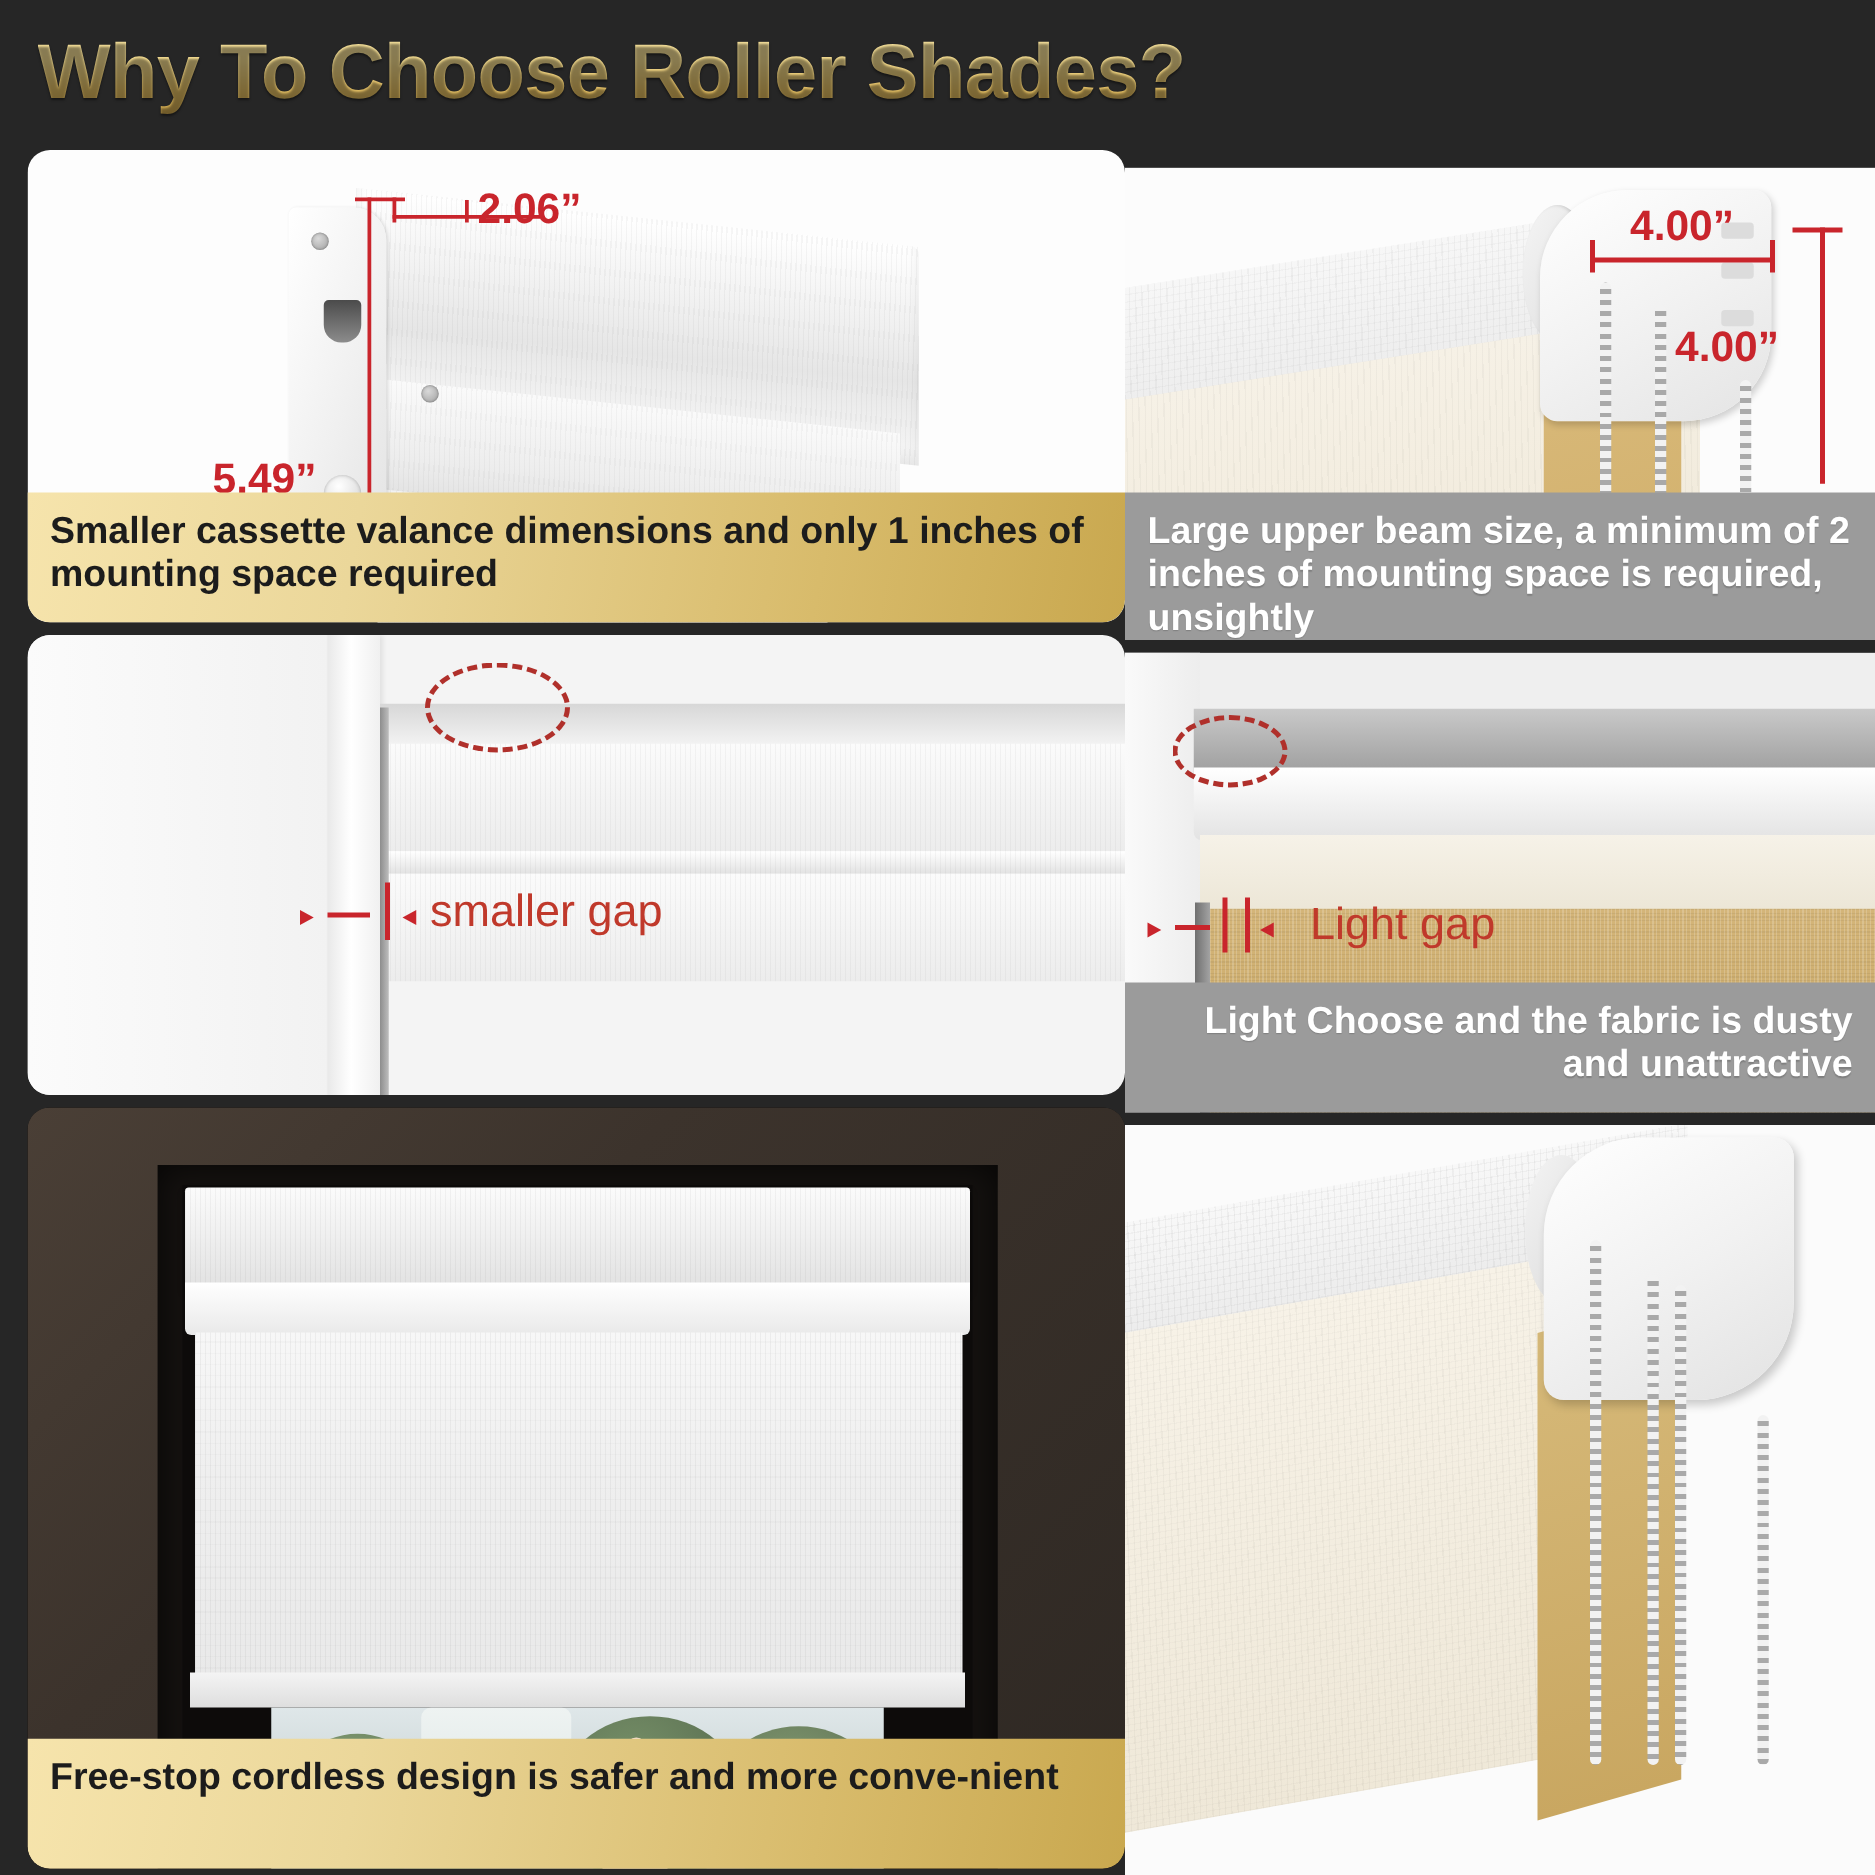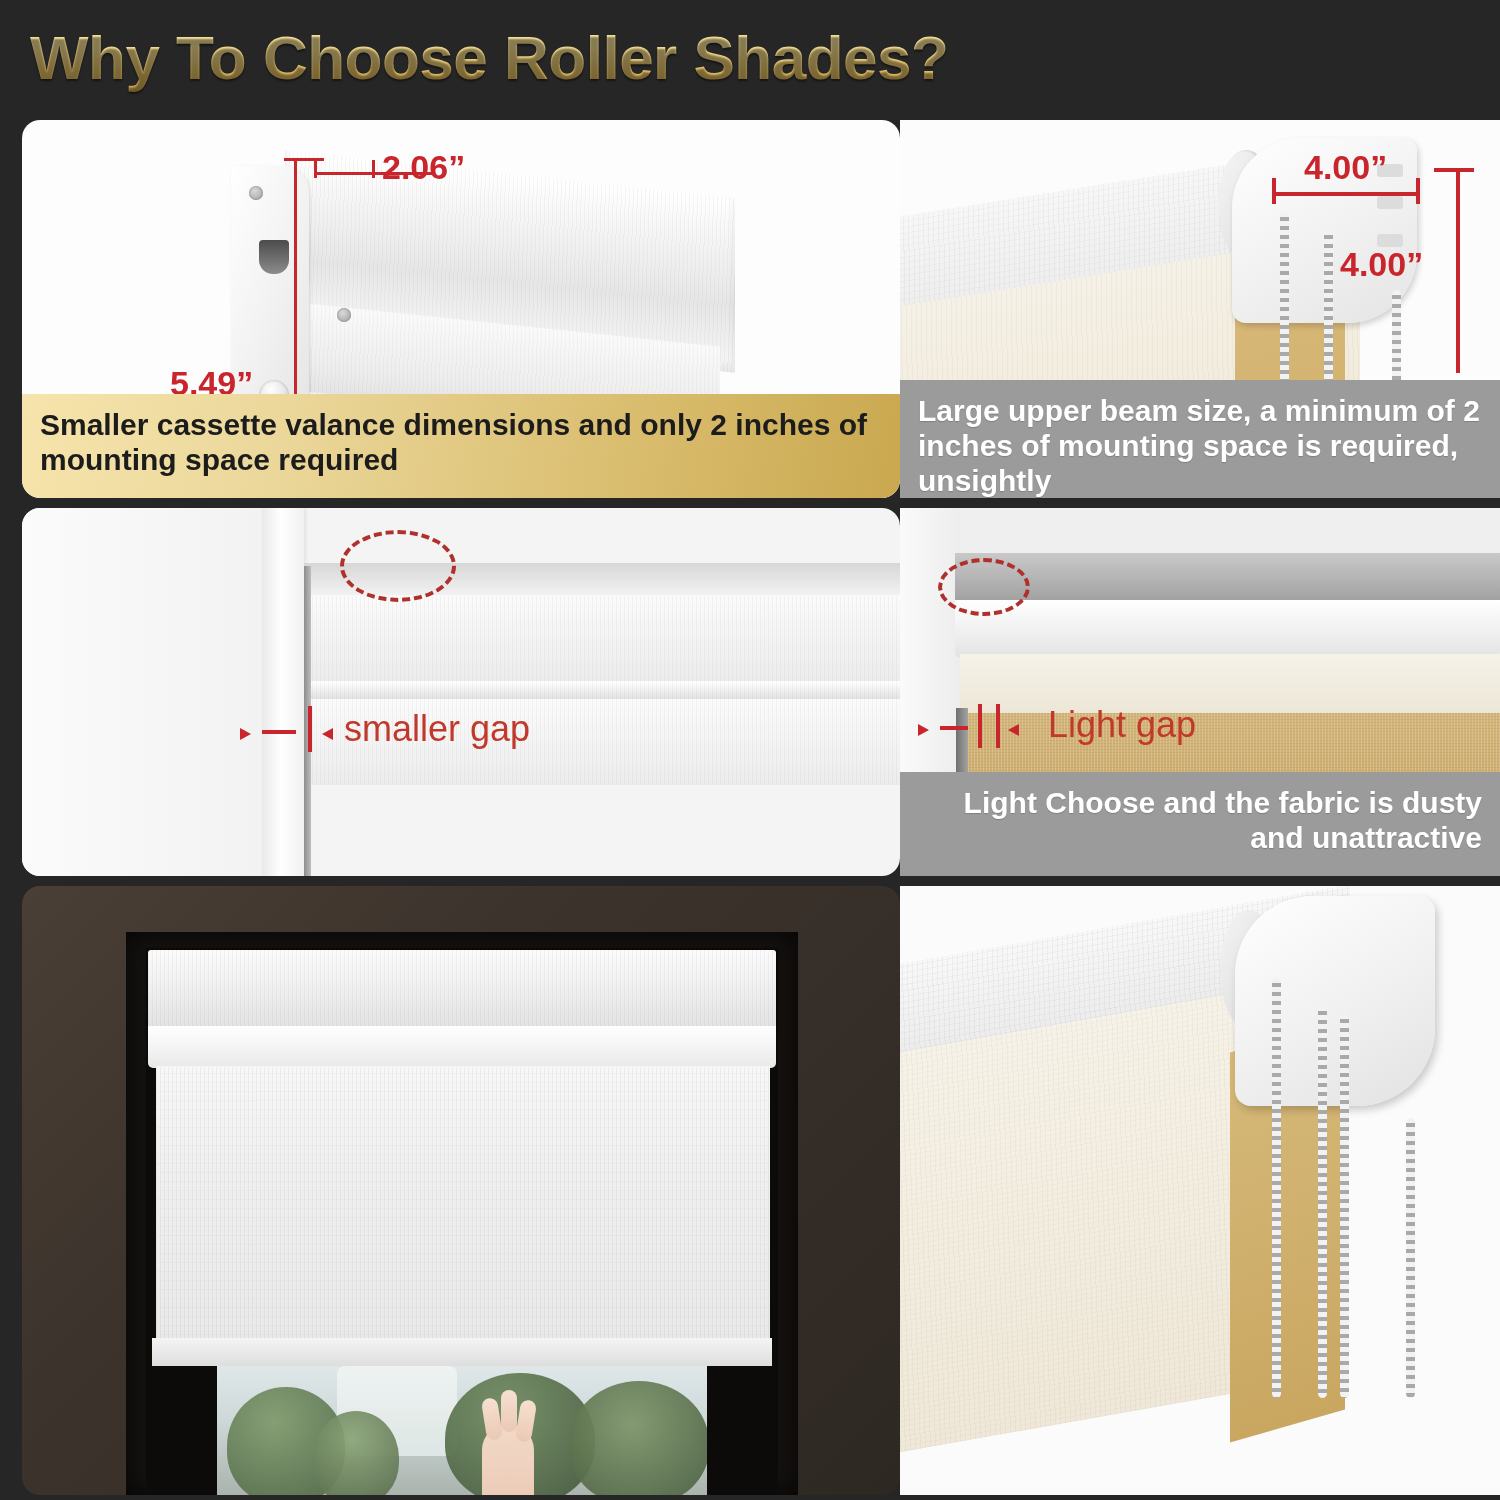--- a/index.html
+++ b/index.html
@@ -23,21 +23,21 @@
     -webkit-text-fill-color:transparent;
     text-shadow:0 2px 2px rgba(0,0,0,.45);
     white-space:nowrap;
   }
 
   
   .grid{ position:absolute; left:0; top:110px; width:1500px; height:1385px; }
 
   .panel{ position:absolute; overflow:hidden; background:#000000;padding-left:24px; }
   .panel.left{ border-radius:18px; }
-  .panel.right{ border-radius:0; }
+  .panel.right{ border-radius:0;margin-top:14px; }
 
   
   .r1{ top:10px;   height:378px; }
   .r2{ top:398px;  height:368px;text-align:right; }
   .r3{ top:776px;  height:609px; }
   .cl{ left:22px; width:878px; }
   .cr{ left:900px; width:600px; }
 
   .photo{ position:absolute; left:0; top:0; right:0; bottom:0; overflow:hidden; }
 
@@ -373,21 +373,21 @@
       <div class="tick" style="left:292px; top:38px; width:3px; height:20px;"></div>
       <div class="tick" style="left:350px; top:40px; width:3px; height:18px;"></div>
       <div class="dim" style="left:360px; top:28px; font-size:34px;">2.06”</div>
 
       <div class="dimline" style="left:272px; top:38px; width:3px; height:290px;"></div>
       <div class="tick" style="left:262px; top:38px; width:40px; height:3px;"></div>
       <div class="tick" style="left:262px; top:325px; width:40px; height:3px;"></div>
       <div class="dim" style="left:148px; top:212px; font-size:34px;margin-top:32px;">5.49”</div>
     </div>
 
-    <div class="caption gold cap-h1">Smaller cassette valance dimensions and only 2 inches of mounting space required</div>
+    <div class="caption gold cap-h1">Smaller cassette valance dimensions and only 1 inches of mounting space required</div>
   </div>
 
   <div class="panel right r1 cr">
     <div class="photo">
       <div class="p2bg"></div>
       <div class="beam-top"></div>
       <div class="beam-fab"></div>
       <div class="beam-tan"></div>
 
       <div class="roller-disc"></div>
@@ -480,20 +480,21 @@
           <div class="finger" style="left:36px; top:-24px; transform:rotate(9deg);"></div>
         </div>
       </div>
 
       <div class="headrail"></div>
       <div class="headrail-lip"></div>
       <div class="shade-body"></div>
       <div class="bottomrail"></div>
     </div>
 
+    <div class="caption gold cap-h1">Free-stop cordless design is safer and more conve-nient</div>
   </div>
 
   <div class="panel right r3 cr">
     <div class="photo">
       <div class="p6bg"></div>
       <div class="p6-top"></div>
       <div class="p6-fab"></div>
       <div class="p6-tan"></div>
 
       <div class="p6-disc"></div>

